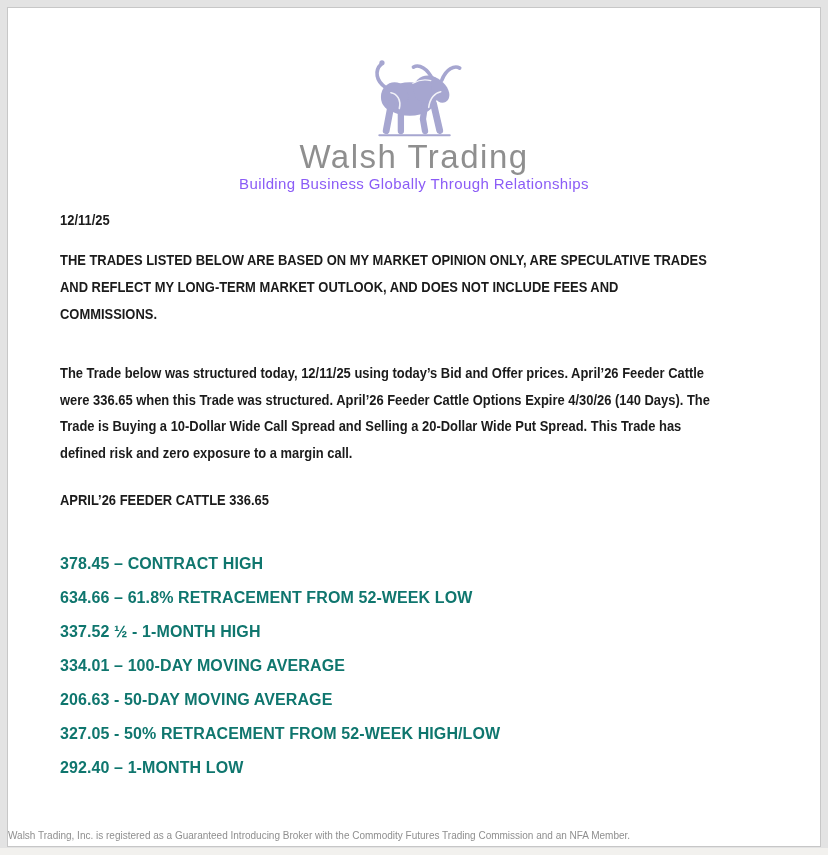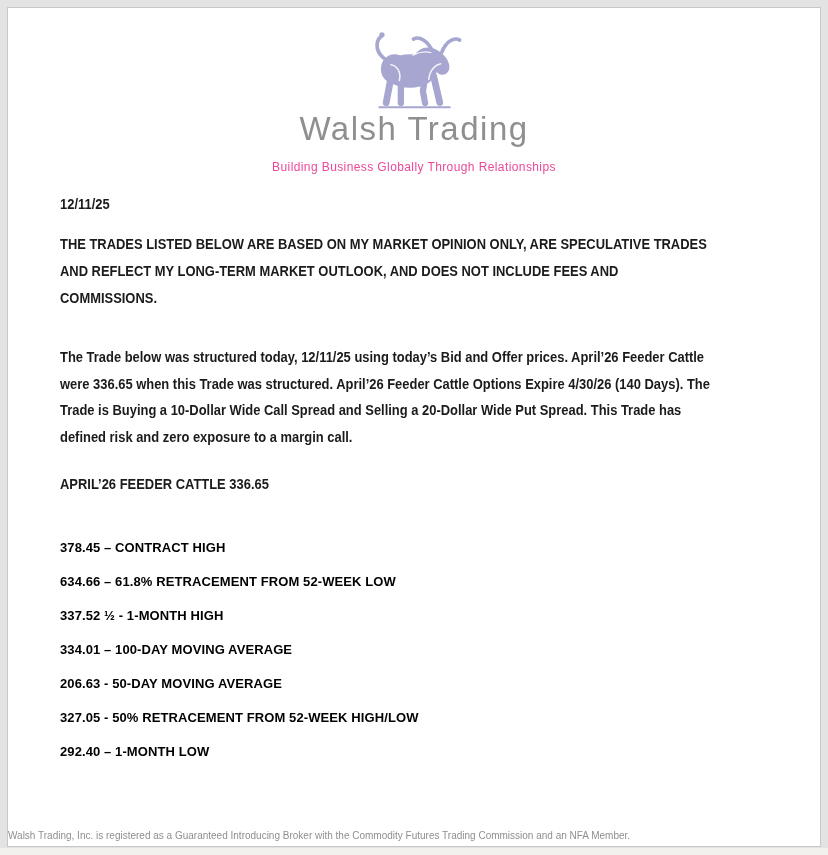--- a/index.html
+++ b/index.html
@@ -19,38 +19,38 @@
     overflow: hidden;
   }
   .bottom-strip {
     position: absolute;
     left: 0; right: 0; bottom: 0;
     height: 7px;
     background: #f2f1ee;
   }
   .logo {
     text-align: center;
-    padding-top: 20px;
+    padding-top: 48px;
   }
   .bull-svg {
     width: 132px; height: 84px;
     display: block;
     margin: 0 auto;
   }
   .brand {
     font-size: 33px;
     line-height: 34px;
     color: #8f8f8f;
     letter-spacing: 1.5px;
   }
   .tagline {
-    font-size: 12px;
+    font-size: 15px;
     line-height: 15px;
-    margin-top: 14px;
-    color: #ec4899;
+    margin-top: 2px;
+    color: #8b5cf6;
     letter-spacing: 0.4px;
   }
   .content { padding: 0 52px; }
   .narrow {
     width: 763px;
     transform: scaleX(0.862);
     transform-origin: 0 50%;
     font-weight: bold;
     color: #1b1b1b;
     font-size: 15px;
@@ -59,22 +59,22 @@
   }
   .date { margin-top: 21px; line-height: 15px; }
   .disclaimer { margin-top: 19px; line-height: 27px; }
   .trade-desc { margin-top: 33px; line-height: 26.5px; }
   .contract-title { margin-top: 26px; line-height: 15px; }
   .levels { margin-top: 49px; }
   .level {
     margin: 0 0 19px 0;
     line-height: 15px;
     font-weight: bold;
-    font-size: 13px;
-    color: #000000;
+    font-size: 16px;
+    color: #0f766e;
     letter-spacing: 0.1px;
   }
   .footer {
     position: absolute;
     left: 0; right: 0; bottom: 4px;
     font-size: 10px;
     line-height: 12px;
     color: #8f8f8f;
   }
 </style>

